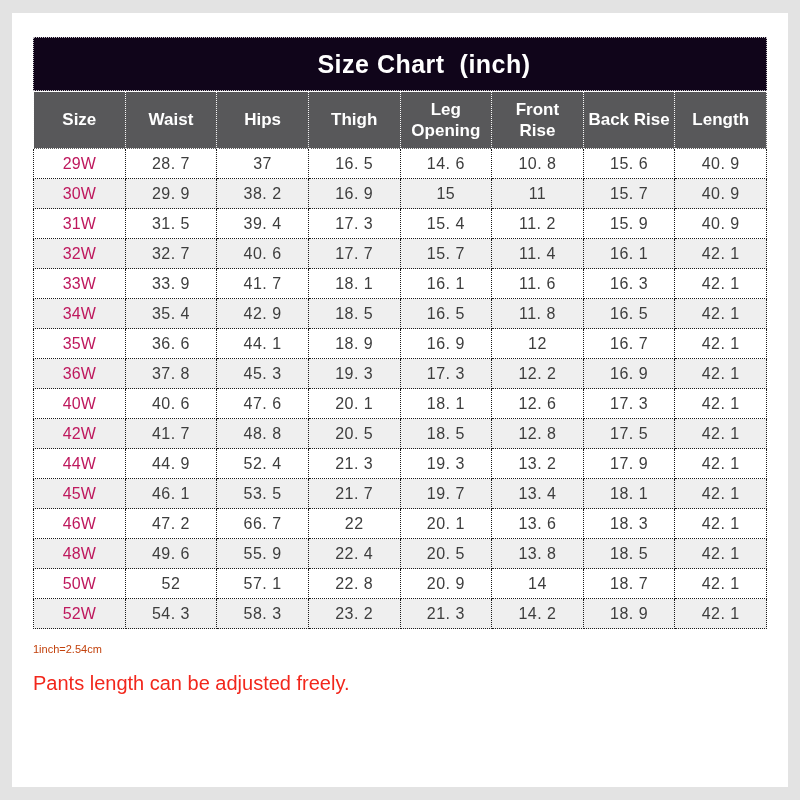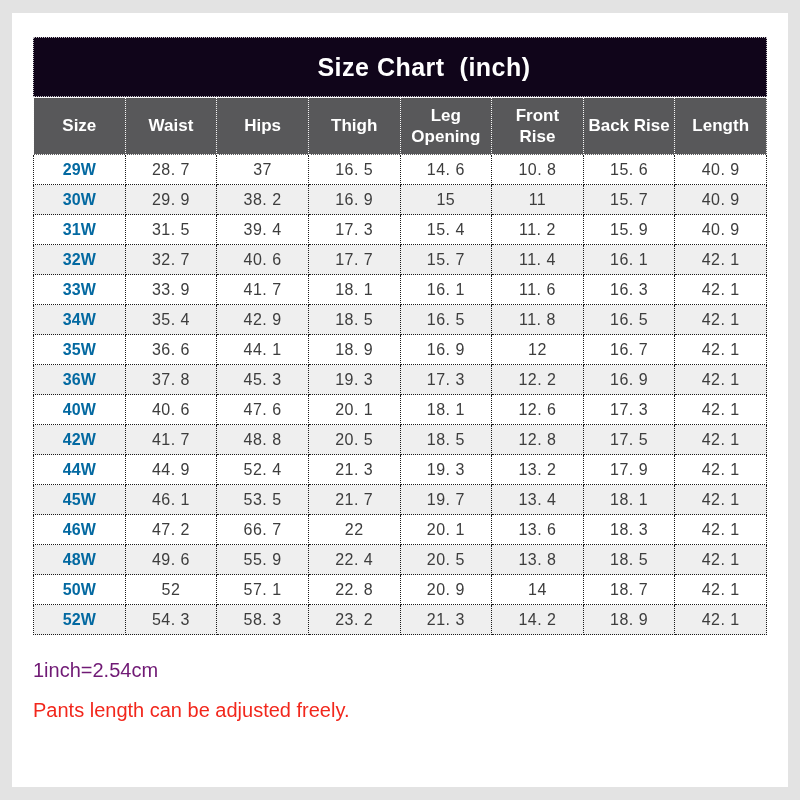--- a/index.html
+++ b/index.html
@@ -14,21 +14,21 @@
     position: absolute;
     left: 12px;
     top: 13px;
     width: 776px;
     height: 774px;
     background: #ffffff;
     box-sizing: border-box;
     padding: 24px 21px;
   }
   .title-bar {
-    height: 60px;
+    height: 54px;
     background: #10051a;
     border: 1px dotted rgba(255,255,255,0.75);
     box-sizing: border-box;
     display: flex;
     align-items: center;
     justify-content: center;
     padding-left: 48px;
   }
   .title-bar span {
     color: #ffffff;
@@ -57,31 +57,31 @@
     height: 29px;
     text-align: center;
     vertical-align: middle;
     font-size: 16px;
     color: #3d3d3d;
     padding: 0;
     letter-spacing: 0.5px;
     white-space: pre;
   }
   table.size-chart td.size {
-    font-weight: bold;
-    color: #0369a1;
+    font-weight: normal;
+    color: #be185d;
     letter-spacing: 0;
   }
   table.size-chart tbody tr:nth-child(even) {
     background: #efefef;
   }
   .footnote {
-    margin-top: 24px;
-    font-size: 20px;
-    color: #701a75;
+    margin-top: 14px;
+    font-size: 11px;
+    color: #c2410c;
   }
   .red-note {
     margin-top: 17px;
     font-size: 20px;
     font-weight: normal;
     color: #f2271c;
   }
 </style>
 </head>
 <body>

